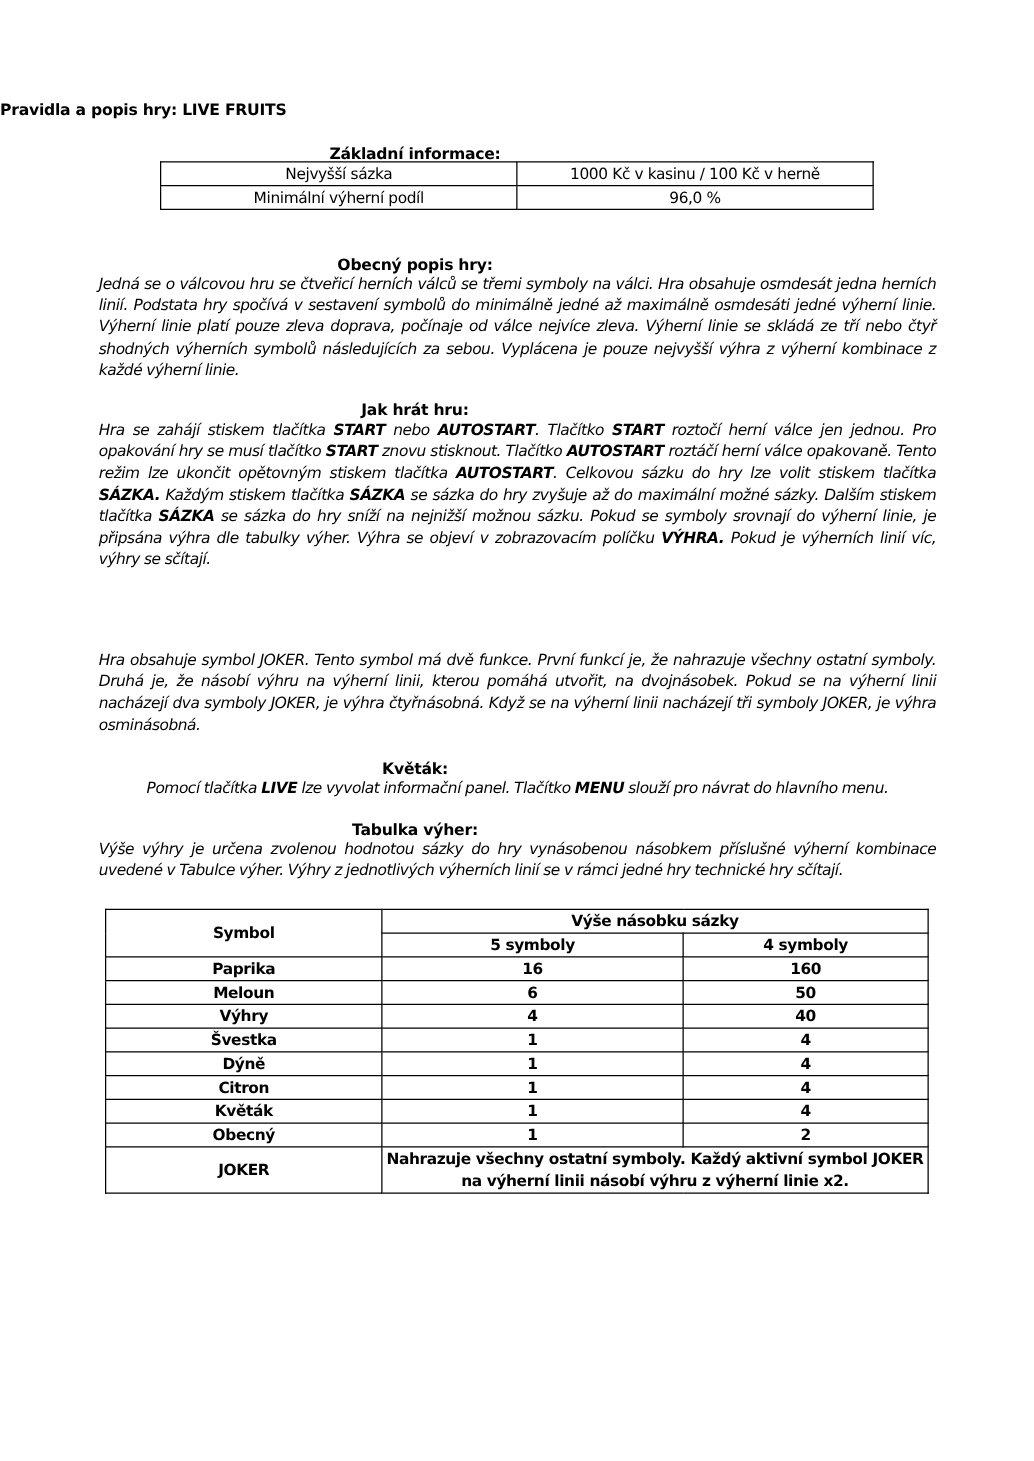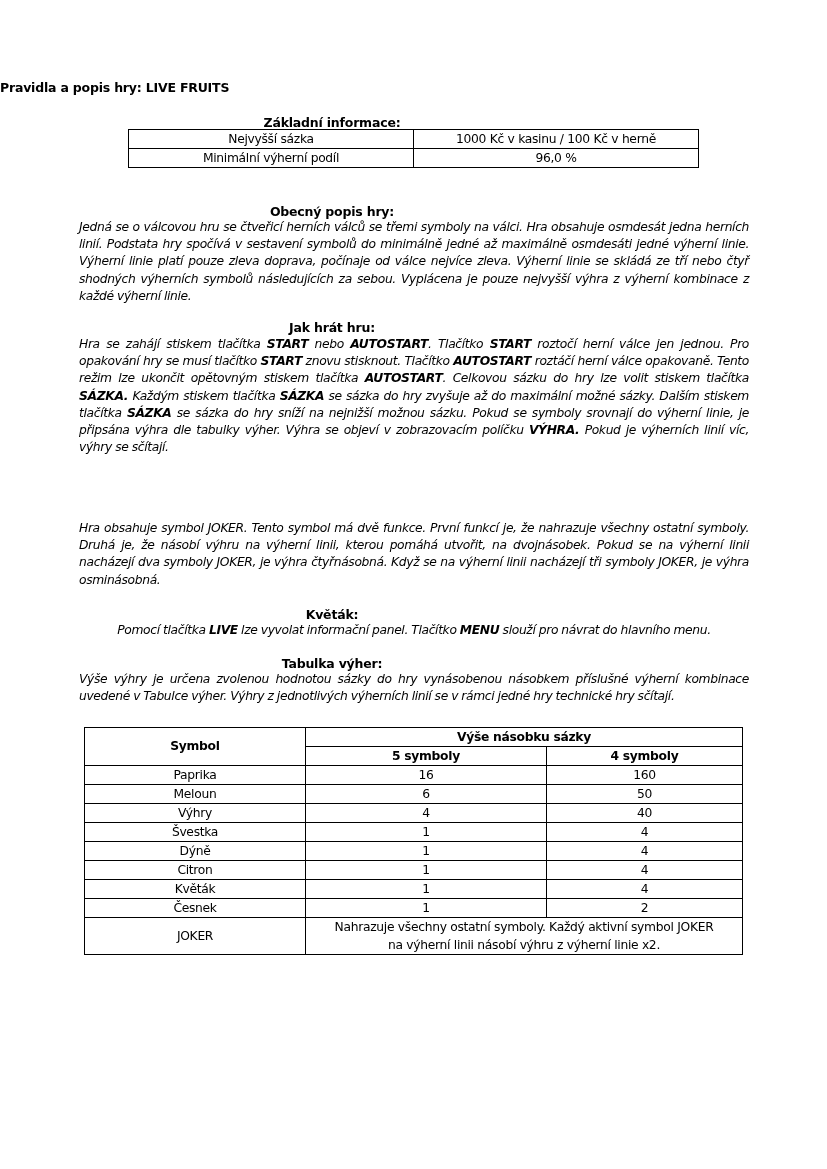--- a/index.html
+++ b/index.html
@@ -14,21 +14,21 @@
           text-align: justify; letter-spacing: -0.35px; word-spacing: -0.3px; font-style: italic; }
   .para b { font-weight: bold; }
   .para.center { text-align: center; }
   table { border-collapse: collapse; position: absolute; font-size: 12.3px; letter-spacing: -0.3px; }
   td, th { border: 1px solid #000; padding: 0 5px; }
   .info-table { left: 128px; top: 129px; width: 571px; }
   .info-table td { height: 18px; line-height: 17px; text-align: center; }
   .info-table td.k { width: 274px; }
   .pay-table { left: 84px; top: 706px; width: 659px; margin-top: 21px; }
   .pay-table th { font-weight: bold; text-align: center; height: 18px; line-height: 17px; }
-  .pay-table td { text-align: center; height: 18px; line-height: 17px; }
+  .pay-table td { text-align: center; height: 18px; line-height: 17px; font-weight: bold; }
   .pay-table .c1 { width: 210px; }
   .pay-table .c2 { width: 230px; }
   .pay-table td.joker-desc { line-height: 18px; height: 36px; padding: 0; }
 </style>
 </head>
 <body>
 
 <div class="page">
 
   <div class="title">Pravidla a popis hry: LIVE FRUITS</div>
@@ -104,21 +104,21 @@
         <td>Citron</td>
         <td>1</td>
         <td>4</td>
       </tr>
       <tr>
         <td>Květák</td>
         <td>1</td>
         <td>4</td>
       </tr>
       <tr>
-        <td>Česnek</td>
+        <td>Obecný</td>
         <td>1</td>
         <td>2</td>
       </tr>
       <tr>
         <td>JOKER</td>
         <td colspan="2" class="joker-desc">
           <div>Nahrazuje všechny ostatní symboly. Každý aktivní symbol JOKER</div>
           <div>na výherní linii násobí výhru z výherní linie x2.</div>
         </td>
       </tr>

